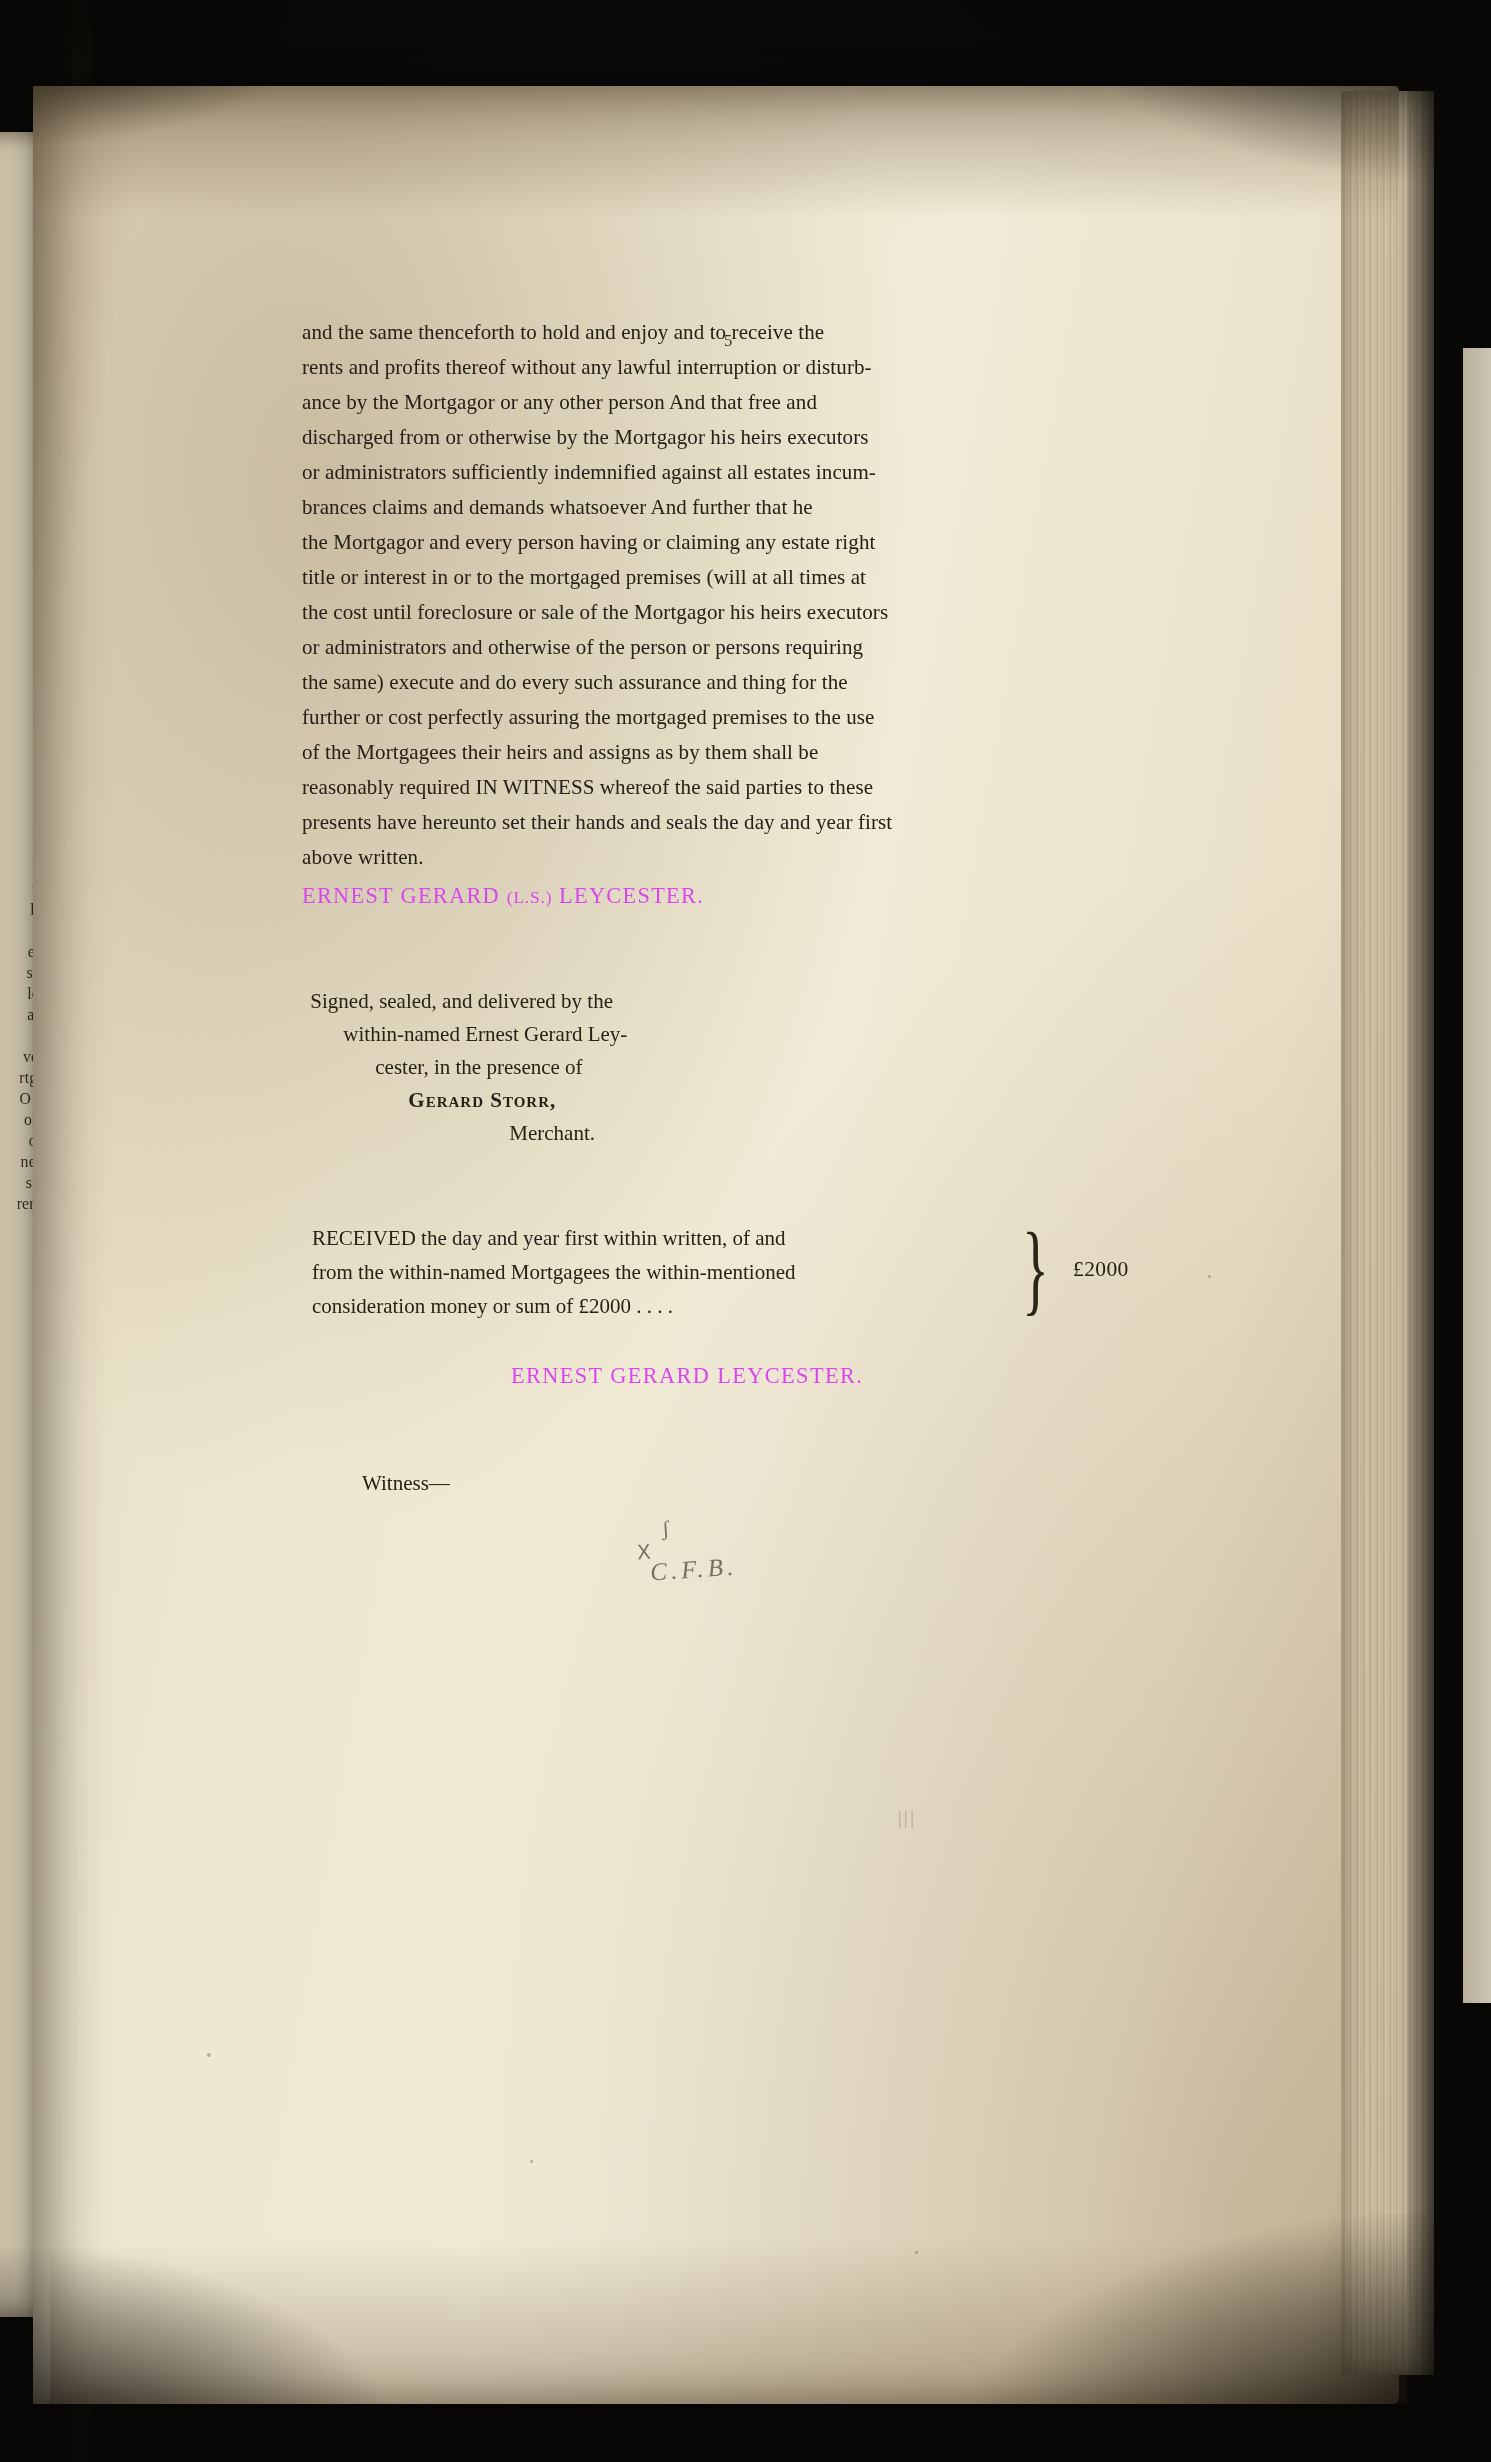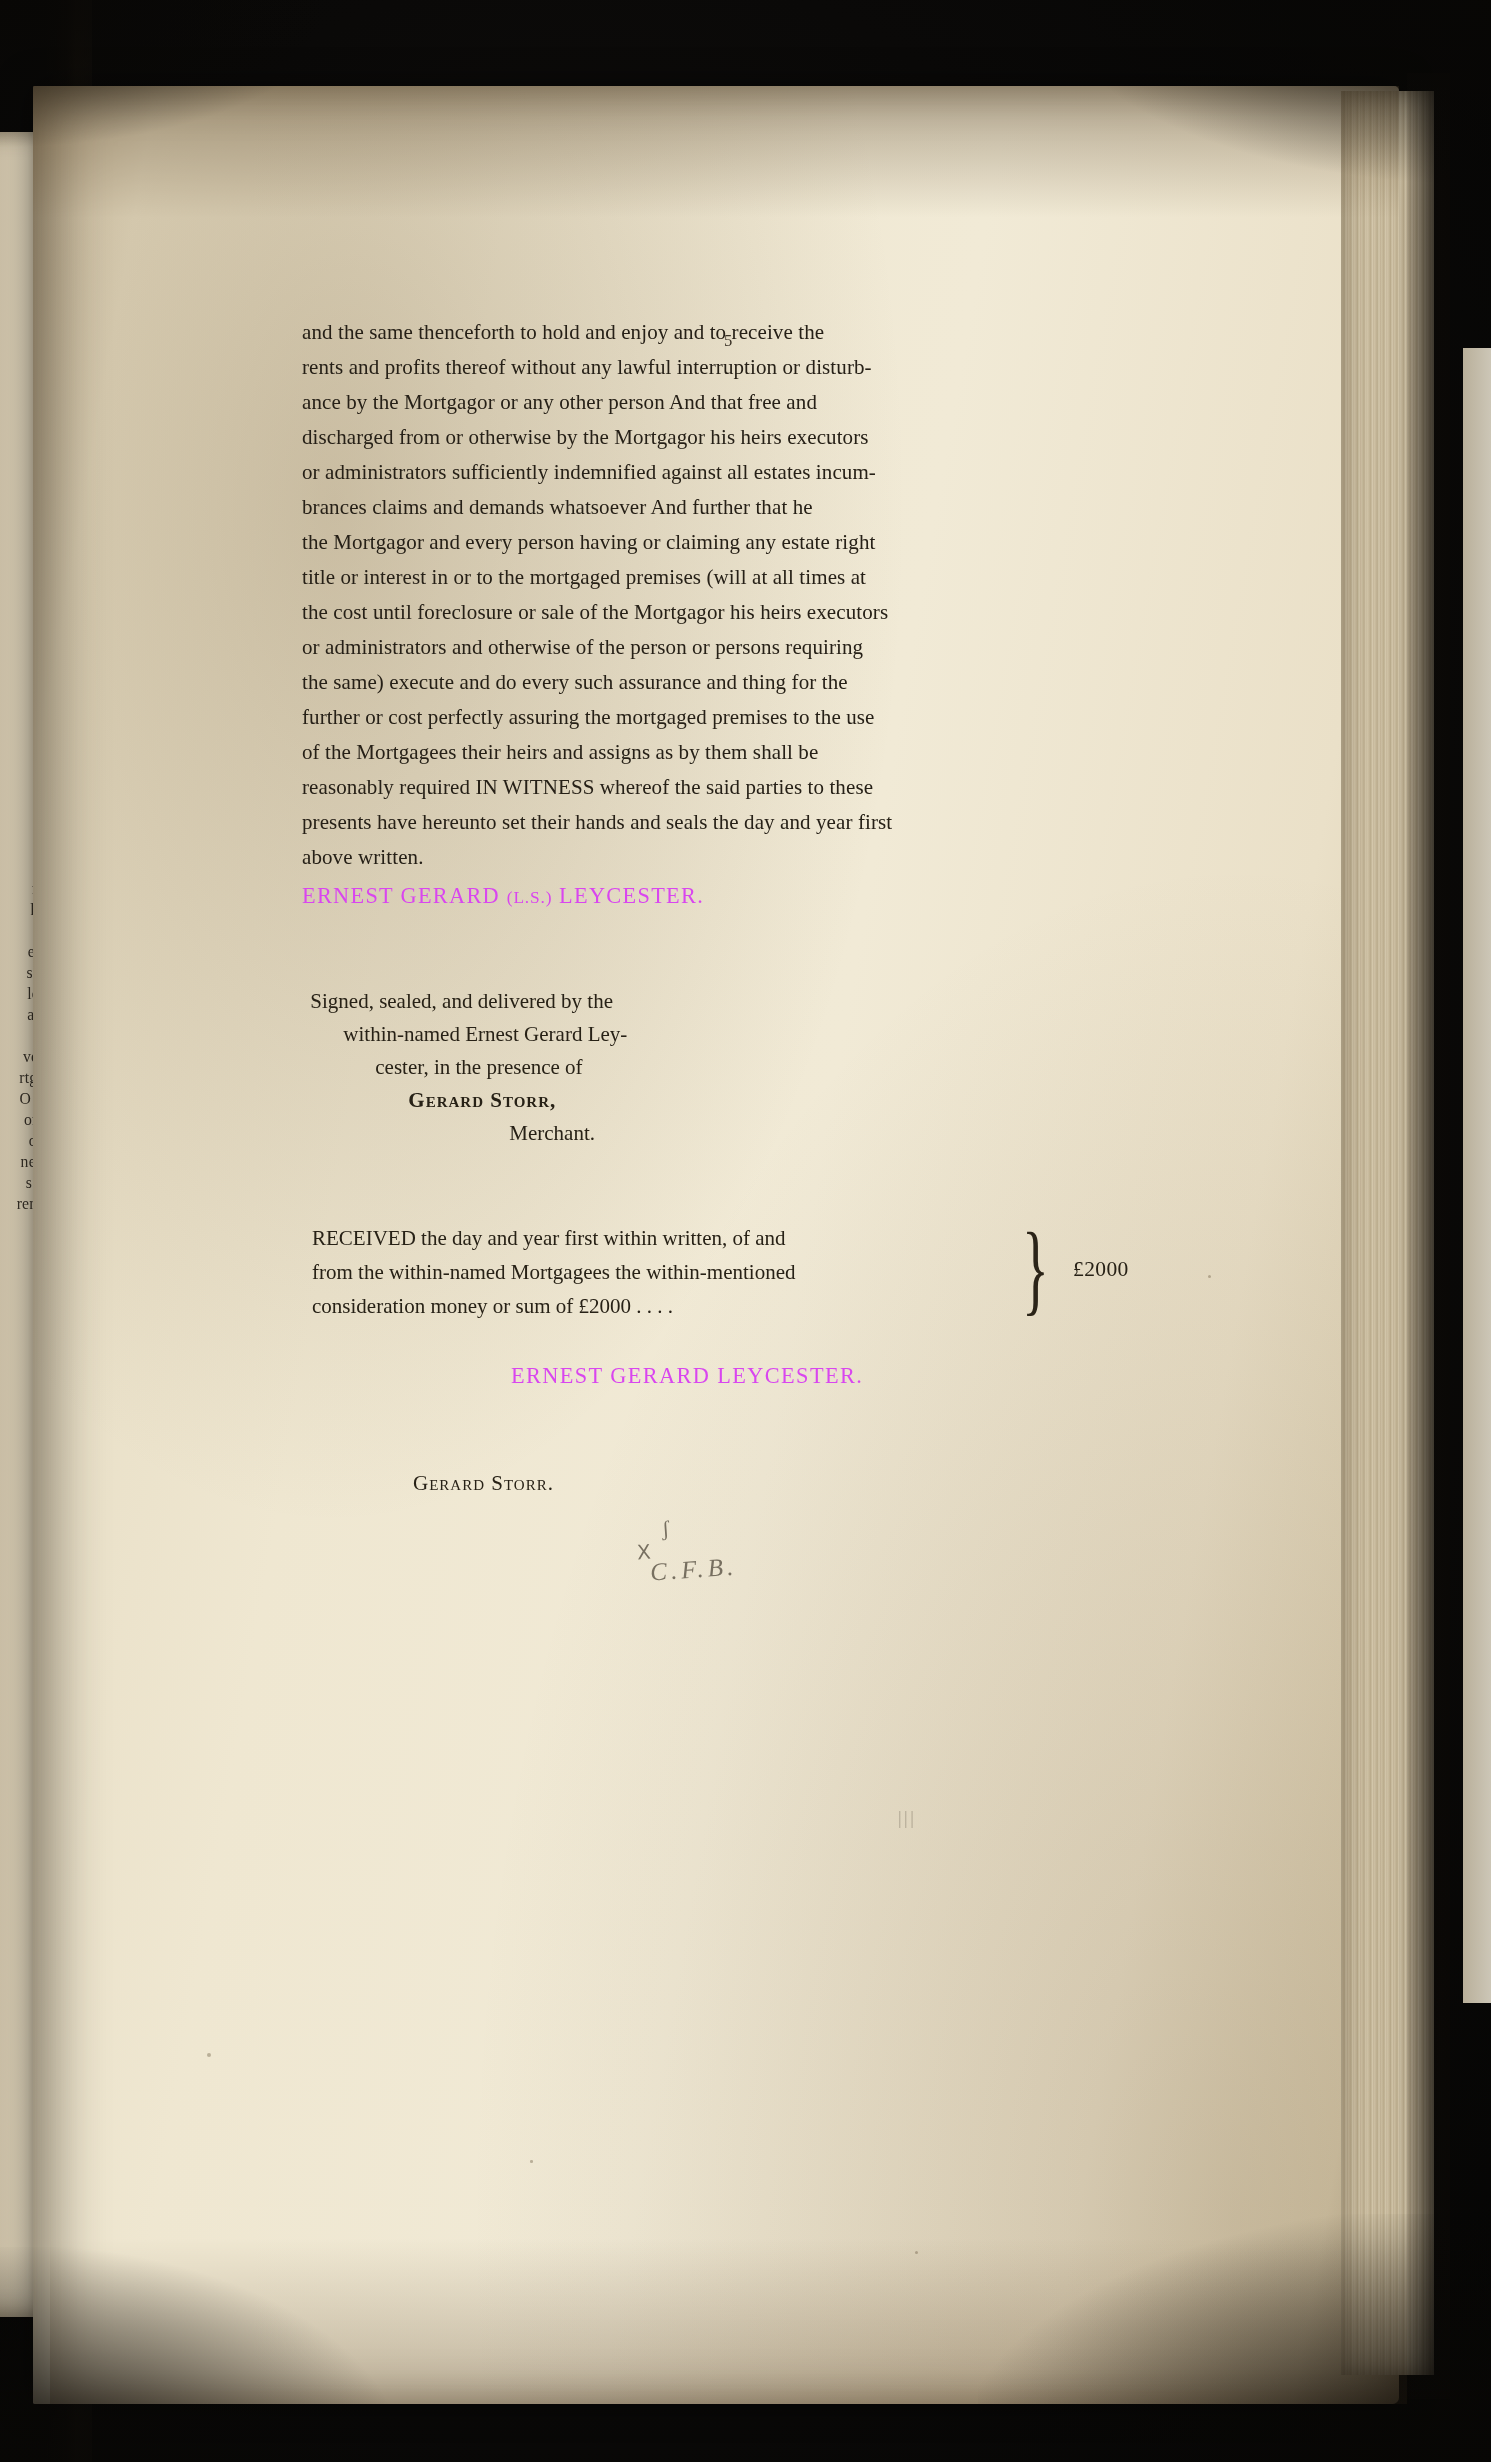--- a/index.html
+++ b/index.html
@@ -386,21 +386,21 @@
         <div>RECEIVED the day and year first within written, of and</div>
         <div>from the within-named Mortgagees the within-mentioned</div>
         <div>consideration money or sum of £2000      .      .      .      .</div>
       </div>
       <div class="brace">}</div>
       <div class="amount">£2000</div>
       <div class="receipt-sig">ERNEST GERARD LEYCESTER.</div>
     </div>
 
     <div class="witness">
-      <div class="w2 sc">Gerard Storr.</div>
+      <div>Witness—</div>
     </div>
 
   </div>
 
   <div class="pencil">
     <div class="mark1">ʃ</div>
     <div class="mark2">ⵝ</div>
     <div class="mark3">C.F.B.</div>
   </div>
 

